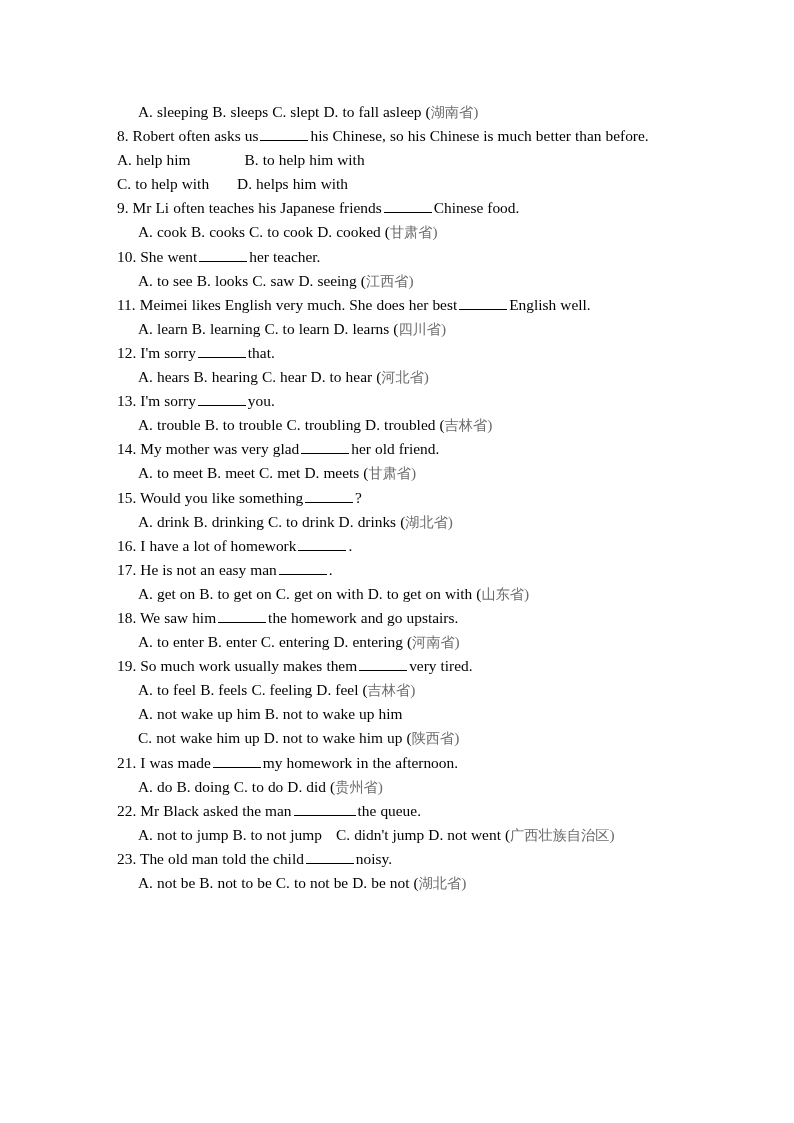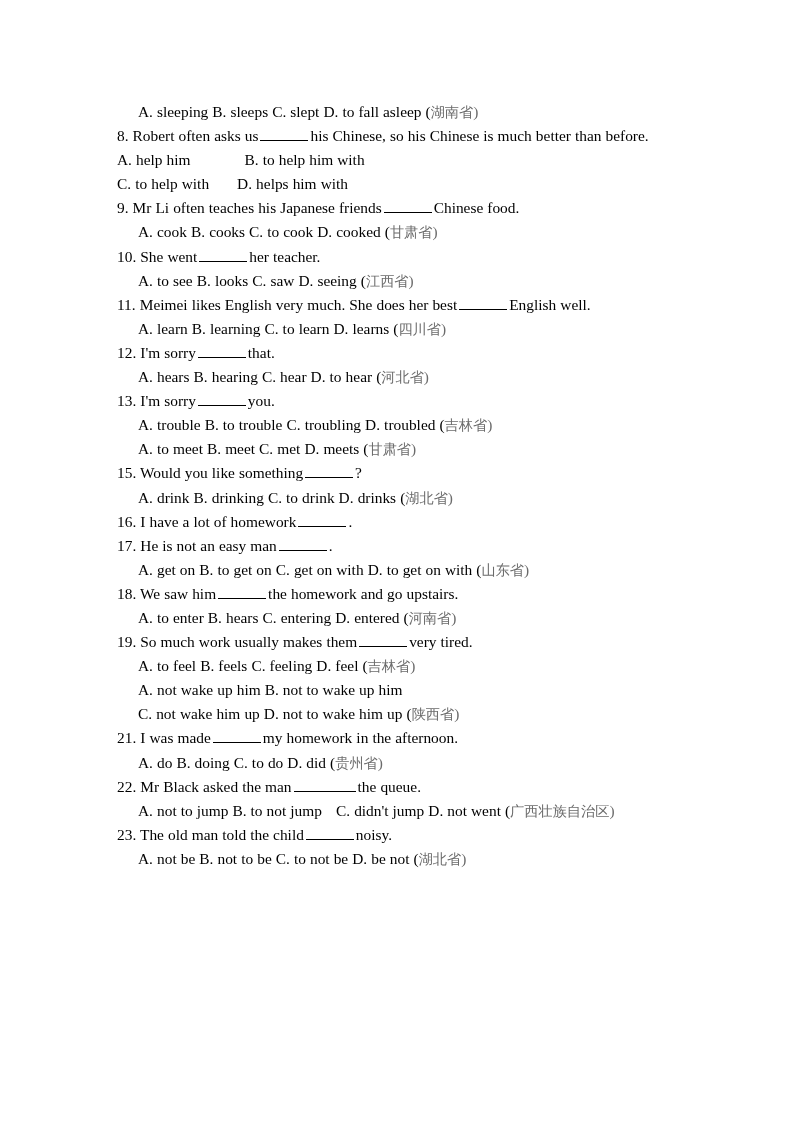--- a/index.html
+++ b/index.html
@@ -110,20 +110,23 @@
       <span>A. hears B. hearing C. hear D. to hear (</span><span class="cn">河北省</span><span class="paren">)</span>
     </div>
 
     <div class="line">
       <span>13. I'm sorry</span><span class="blank w-std"></span><span>you.</span>
     </div>
     <div class="line indent">
       <span>A. trouble B. to trouble C. troubling D. troubled (</span><span class="cn">吉林省</span><span class="paren">)</span>
     </div>
 
+    <div class="line">
+      <span>14. My mother was very glad</span><span class="blank w-std"></span><span>her old friend.</span>
+    </div>
     <div class="line indent">
       <span>A. to meet B. meet C. met D. meets (</span><span class="cn">甘肃省</span><span class="paren">)</span>
     </div>
 
     <div class="line">
       <span>15. Would you like something</span><span class="blank w-std"></span><span>?</span>
     </div>
     <div class="line indent">
       <span>A. drink B. drinking C. to drink D. drinks (</span><span class="cn">湖北省</span><span class="paren">)</span>
     </div>
@@ -136,21 +139,21 @@
       <span>17. He is not an easy man</span><span class="blank w-std"></span><span>.</span>
     </div>
     <div class="line indent">
       <span>A. get on B. to get on C. get on with D. to get on with (</span><span class="cn">山东省</span><span class="paren">)</span>
     </div>
 
     <div class="line">
       <span>18. We saw him</span><span class="blank w-std"></span><span>the homework and go upstairs.</span>
     </div>
     <div class="line indent">
-      <span>A. to enter B. hears C. entering D. entered (</span><span class="cn">河南省</span><span class="paren">)</span>
+      <span>A. to enter B. enter C. entering D. entering (</span><span class="cn">河南省</span><span class="paren">)</span>
     </div>
 
     <div class="line">
       <span>19. So much work usually makes them</span><span class="blank w-std"></span><span>very tired.</span>
     </div>
     <div class="line indent">
       <span>A. to feel B. feels C. feeling D. feel (</span><span class="cn">吉林省</span><span class="paren">)</span>
     </div>
 
     <div class="line indent">

